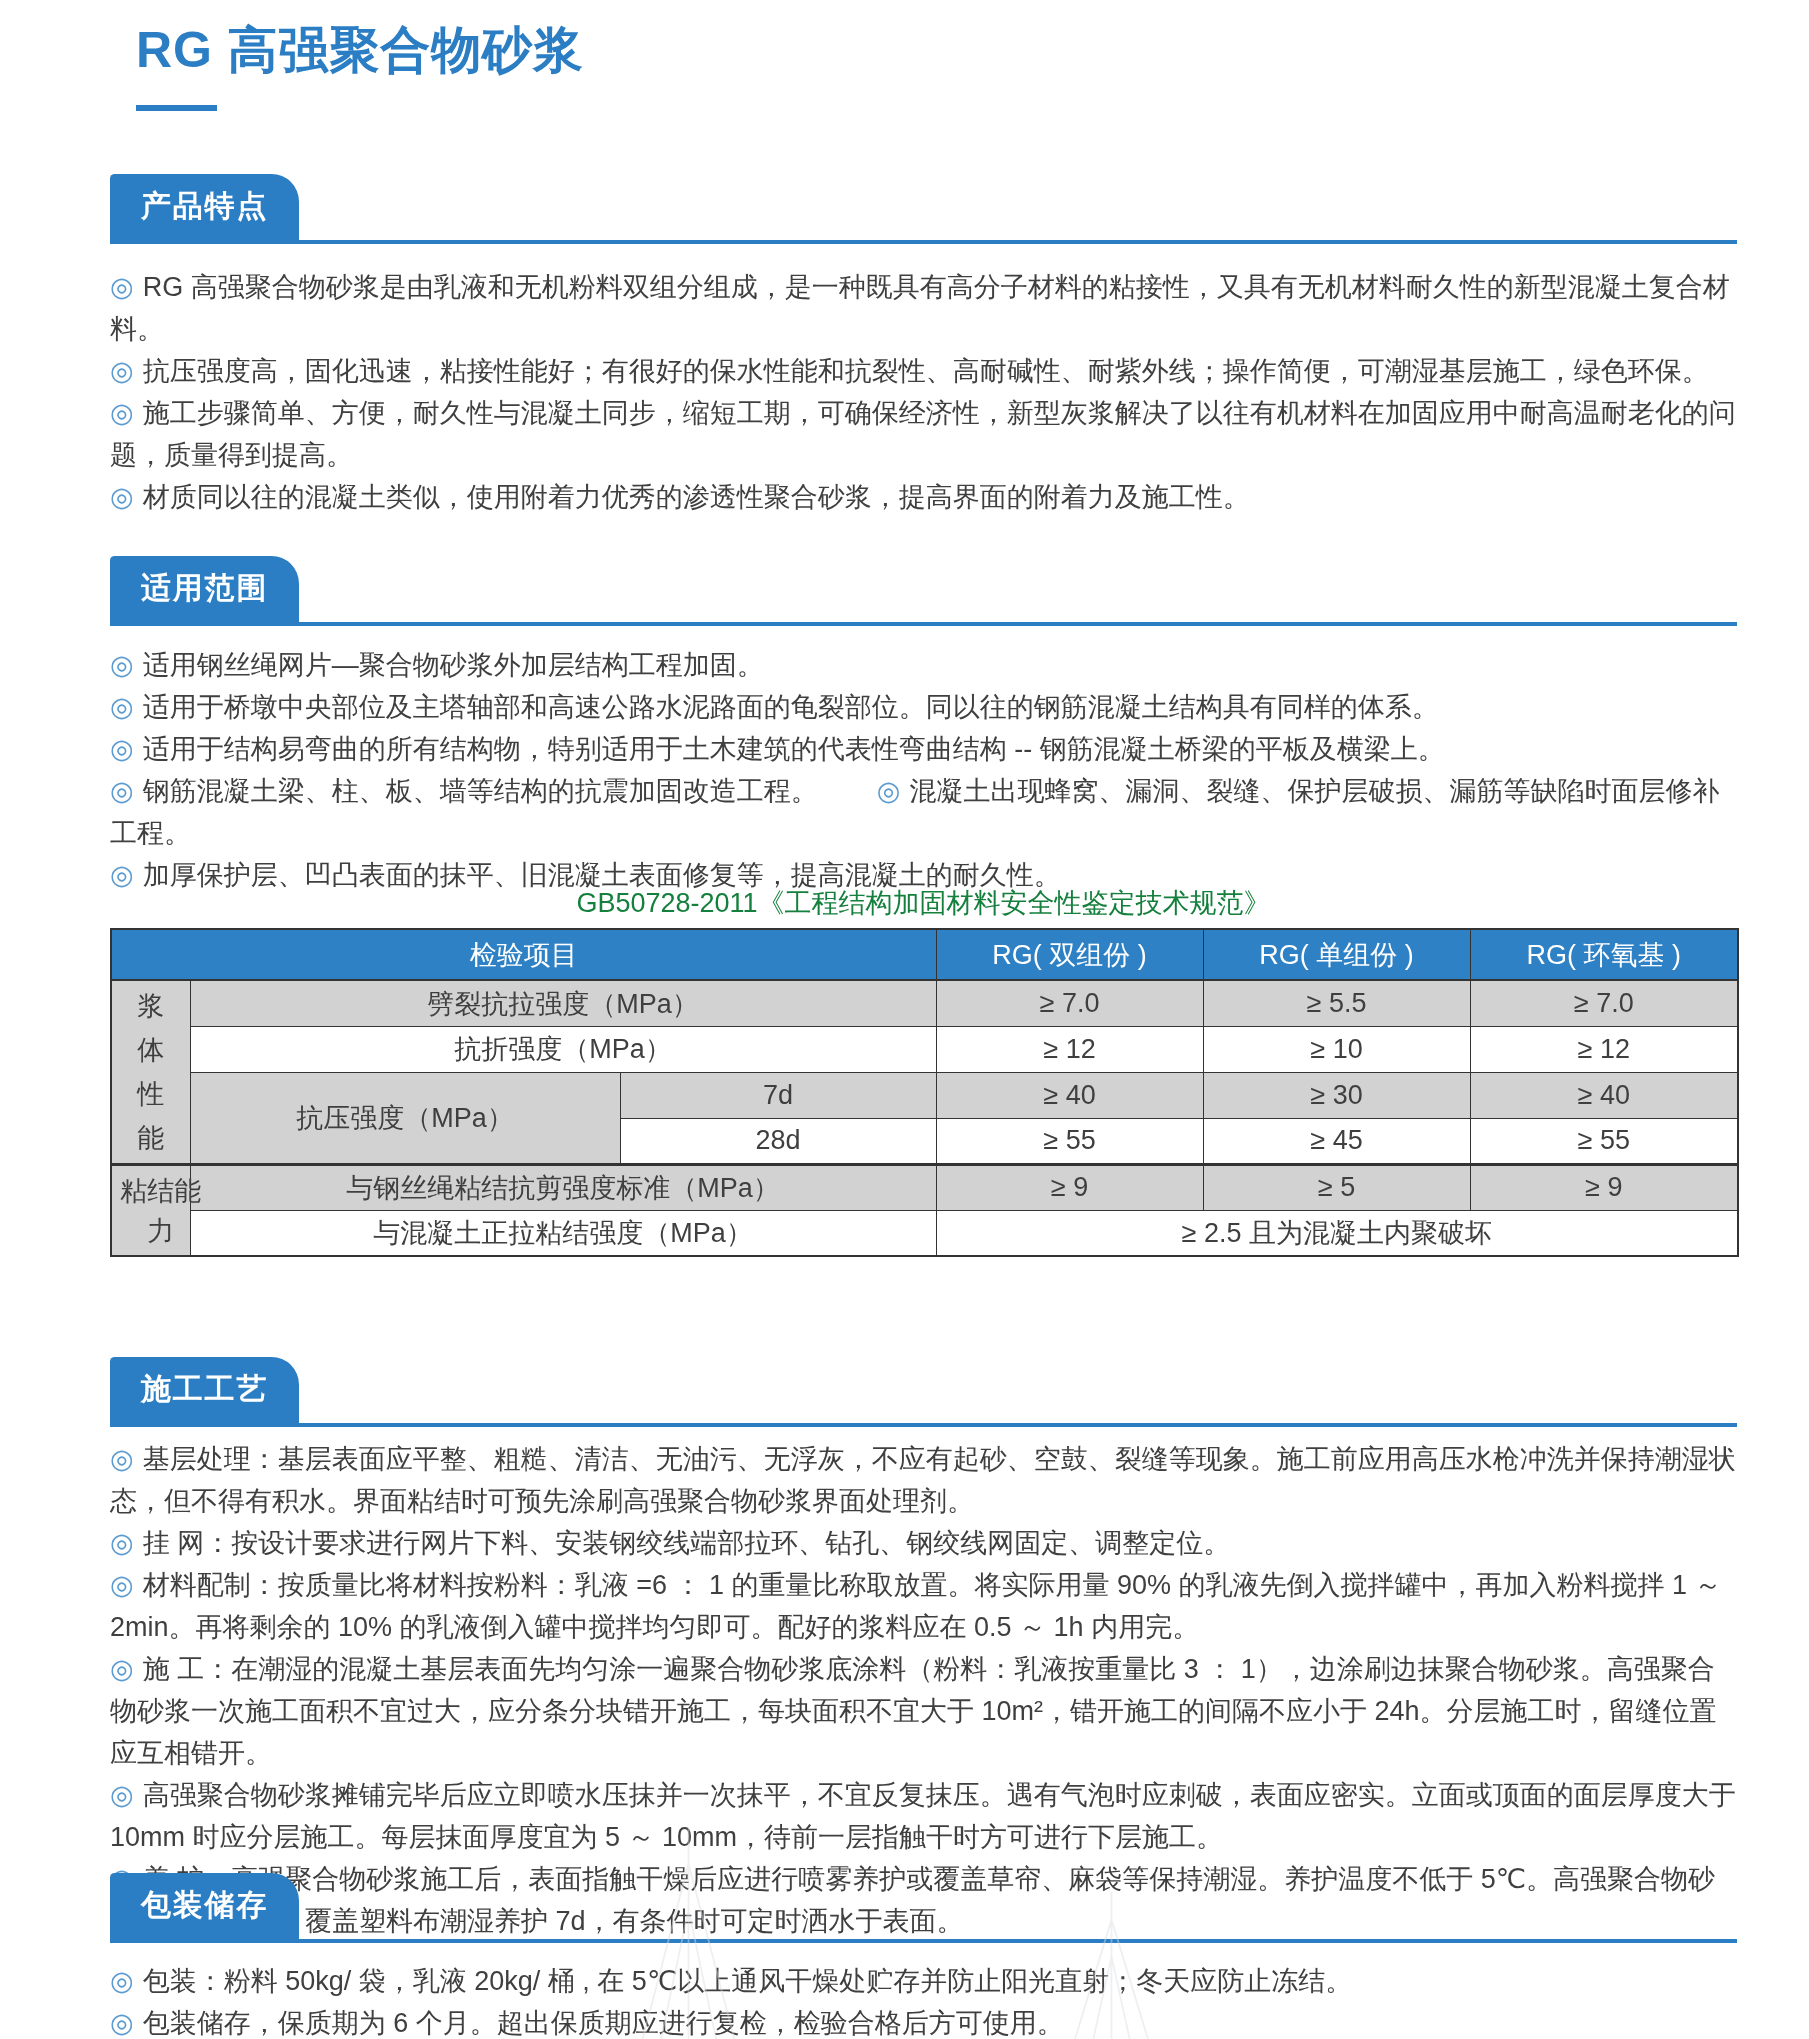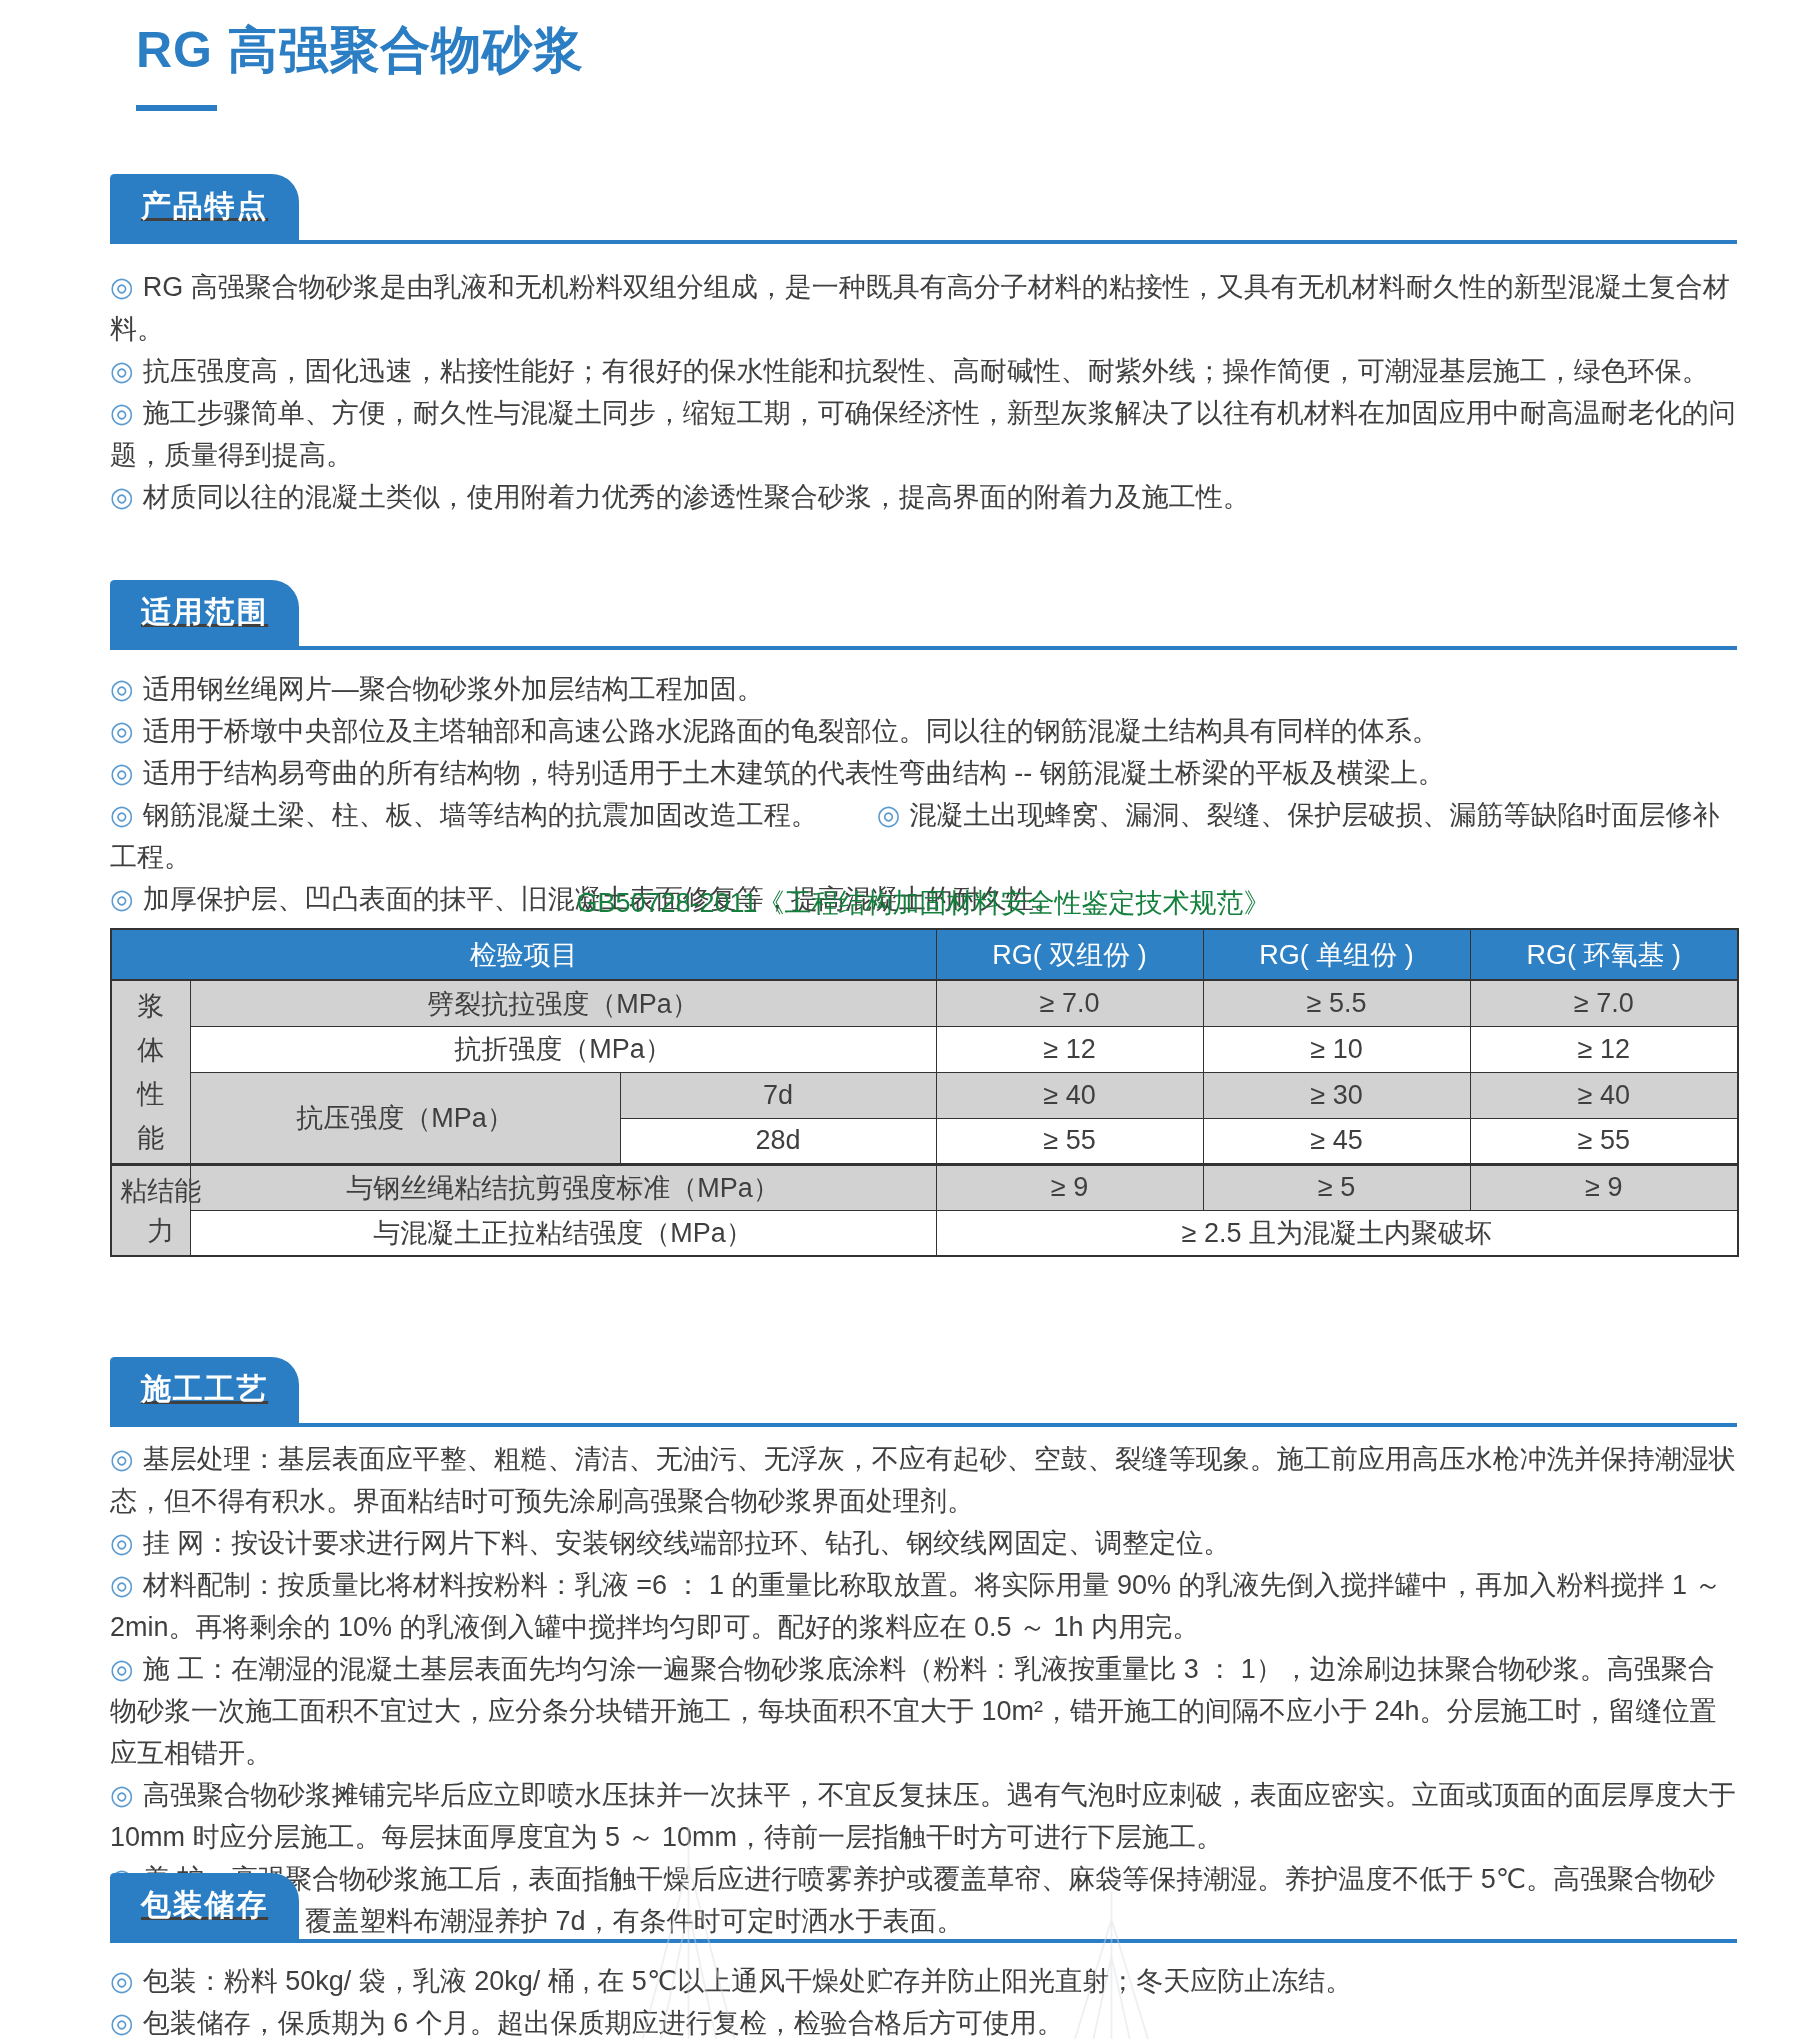--- a/index.html
+++ b/index.html
@@ -12,21 +12,21 @@
   *{box-sizing:border-box;margin:0;padding:0;}
   html,body{width:1809px;height:2040px;background:#ffffff;overflow:hidden;
     font-family:"Liberation Sans","DejaVu Sans",sans-serif;color:var(--ink);}
   .page{position:relative;width:1809px;height:2040px;}
 
   .doc-title{position:absolute;left:136px;top:16.5px;font-size:50px;font-weight:700;
     color:var(--accent);letter-spacing:0.9px;}
   .title-dash{position:absolute;left:136px;top:105px;width:81px;height:5.5px;background:var(--accent);}
 
   .sec-block{position:absolute;left:110px;right:72px;}
-  .sec-head{border-bottom:4.6px solid var(--accent);text-decoration:underline;}
+  .sec-head{border-bottom:4.6px solid var(--accent);}
   .sec-tab{width:fit-content;background:var(--accent);color:#fff;font-size:30px;font-weight:700;
     padding:12px 31px 13px 31px;border-radius:4.6px 27.5px 0 0;letter-spacing:1.8px;}
 
   ul.blist{list-style:none;font-size:27px;line-height:42px;color:var(--ink);}
   ul.blist li{margin:0;}
   .bm{color:#5b9bd0;margin-right:9.2px;font-size:27px;}
   .dual-gap{display:inline-block;width:59px;}
 
   .features-list{margin-top:22px;}
   .scope-list{margin-top:18.4px;line-height:41px;}
@@ -63,21 +63,21 @@
       <div class="sec-tab">产品特点</div>
     </div>
     <ul class="blist features-list">
       <li><span class="bm">◎</span><span>RG 高强聚合物砂浆是由乳液和无机粉料双组分组成，是一种既具有高分子材料的粘接性，又具有无机材料耐久性的新型混凝土复合材料。</span></li>
       <li><span class="bm">◎</span><span>抗压强度高，固化迅速，粘接性能好；有很好的保水性能和抗裂性、高耐碱性、耐紫外线；操作简便，可潮湿基层施工，绿色环保。</span></li>
       <li><span class="bm">◎</span><span>施工步骤简单、方便，耐久性与混凝土同步，缩短工期，可确保经济性，新型灰浆解决了以往有机材料在加固应用中耐高温耐老化的问题，质量得到提高。</span></li>
       <li><span class="bm">◎</span><span>材质同以往的混凝土类似，使用附着力优秀的渗透性聚合砂浆，提高界面的附着力及施工性。</span></li>
     </ul>
   </div>
 
-  <div class="sec-block" style="top:580px;">
+  <div class="sec-block" style="top:556px;">
     <div class="sec-head">
       <div class="sec-tab">适用范围</div>
     </div>
     <ul class="blist scope-list">
       <li><span class="bm">◎</span><span>适用钢丝绳网片—聚合物砂浆外加层结构工程加固。</span></li>
       <li><span class="bm">◎</span><span>适用于桥墩中央部位及主塔轴部和高速公路水泥路面的龟裂部位。同以往的钢筋混凝土结构具有同样的体系。</span></li>
       <li><span class="bm">◎</span><span>适用于结构易弯曲的所有结构物，特别适用于土木建筑的代表性弯曲结构 -- 钢筋混凝土桥梁的平板及横梁上。</span></li>
       <li><span class="bm">◎</span><span>钢筋混凝土梁、柱、板、墙等结构的抗震加固改造工程。</span><span class="dual-gap"></span><span class="bm">◎</span><span>混凝土出现蜂窝、漏洞、裂缝、保护层破损、漏筋等缺陷时面层修补工程。</span></li>
       <li><span class="bm">◎</span><span>加厚保护层、凹凸表面的抹平、旧混凝土表面修复等，提高混凝土的耐久性。</span></li>
     </ul>

